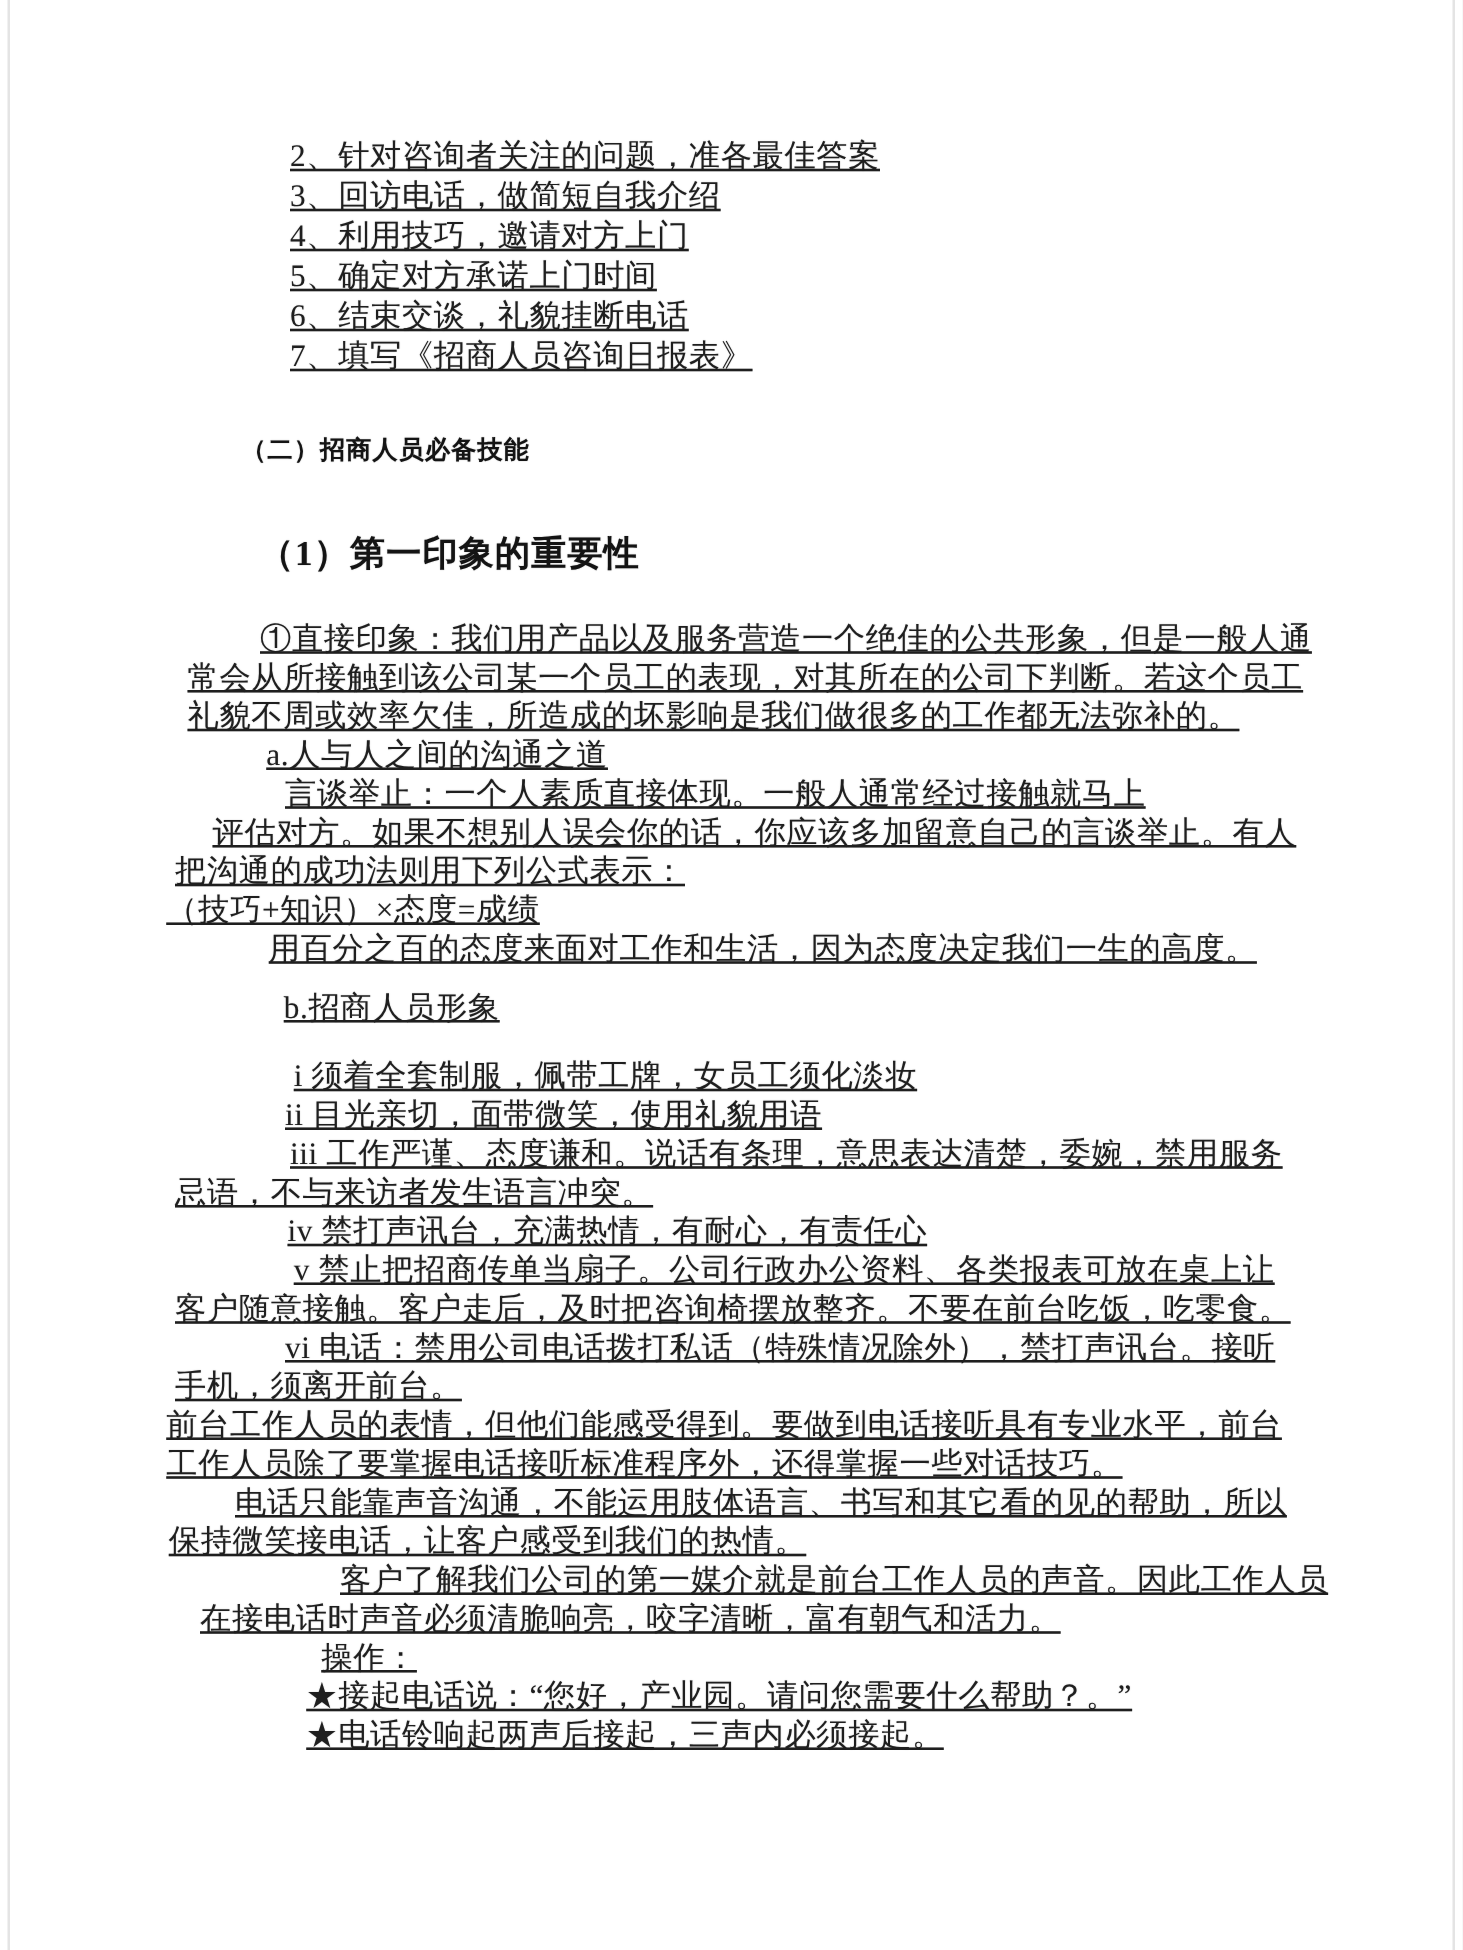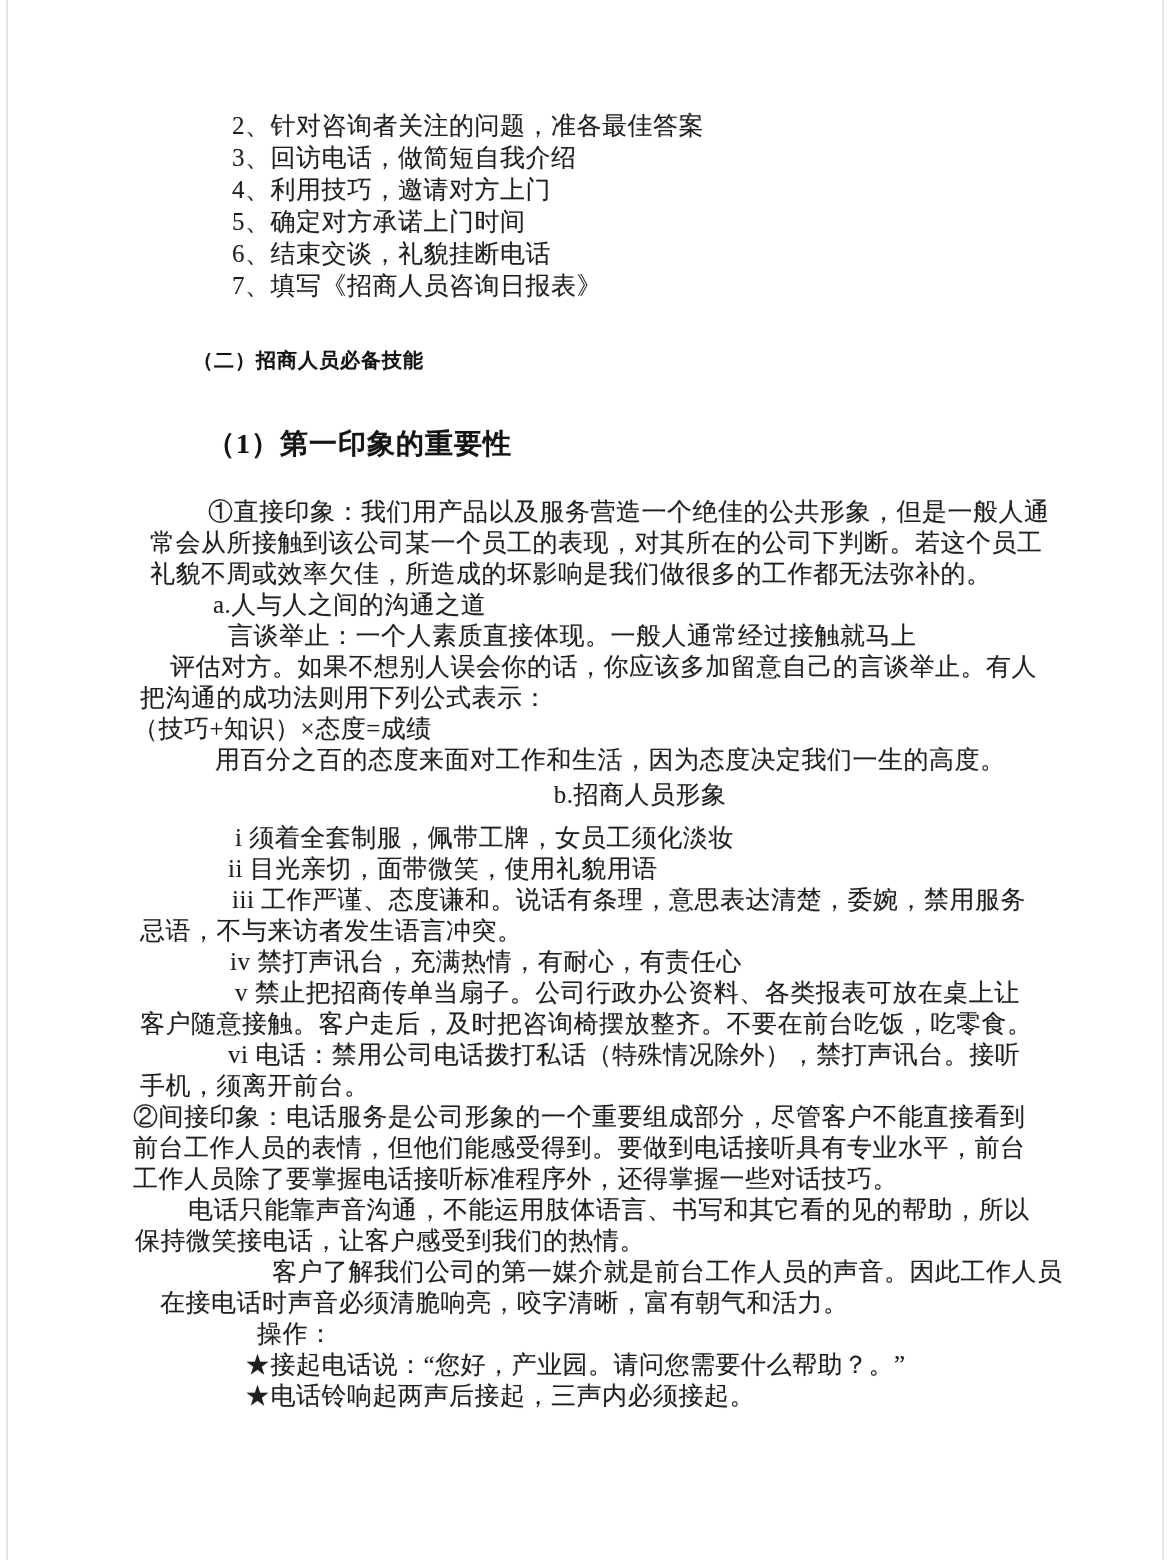--- a/index.html
+++ b/index.html
@@ -32,20 +32,21 @@
     padding: 110px 0 0 133px;
     width: 920px;
   }
 
   .ln {
     line-height: 31px;
     font-size: 25px;
     letter-spacing: 0.5px;
     white-space: nowrap;
     text-shadow: 0 0 1px rgba(45,45,45,0.35);
+    text-decoration: underline;
   }
   .list .ln { line-height: 32px; }
 
   .h-section {
     margin-top: 38px;
     line-height: 40px;
     font-size: 20px;
     font-weight: bold;
     font-family: "Liberation Sans", "DejaVu Sans", sans-serif;
     letter-spacing: 1px;
@@ -61,22 +62,22 @@
     font-weight: bold;
     font-family: "Liberation Serif", "DejaVu Serif", serif;
     letter-spacing: 1px;
     color: #141414;
     text-shadow: 0 0 1px rgba(20,20,20,0.4);
     margin-left: 74px;
     white-space: nowrap;
   }
 
   .body-block .ln:first-child { margin-top: 30px; }
-  .mt16 { margin-top: 4px; text-align: center; }
-  .mt12 { margin-top: 12px; }
+  .mt16 { margin-top: 16px; }
+  .mt12 { margin-top: 24px; }
 </style>
 </head>
 <body>
 
 <div class="page">
   <div class="page-edge left"></div>
   <div class="page-edge right"></div>
 
   <div class="content">
 
@@ -106,21 +107,20 @@
       <div class="ln mt16" style="margin-left:94px">b.招商人员形象</div>
       <div class="ln mt12" style="margin-left:102px">i 须着全套制服，佩带工牌，女员工须化淡妆</div>
       <div class="ln" style="margin-left:95px">ii 目光亲切，面带微笑，使用礼貌用语</div>
       <div class="ln" style="margin-left:99px">iii 工作严谨、态度谦和。说话有条理，意思表达清楚，委婉，禁用服务</div>
       <div class="ln" style="margin-left:7px">忌语，不与来访者发生语言冲突。</div>
       <div class="ln" style="margin-left:97px">iv 禁打声讯台，充满热情，有耐心，有责任心</div>
       <div class="ln" style="margin-left:102px">v 禁止把招商传单当扇子。公司行政办公资料、各类报表可放在桌上让</div>
       <div class="ln" style="margin-left:7px">客户随意接触。客户走后，及时把咨询椅摆放整齐。不要在前台吃饭，吃零食。</div>
       <div class="ln" style="margin-left:95px">vi 电话：禁用公司电话拨打私话（特殊情况除外），禁打声讯台。接听</div>
       <div class="ln" style="margin-left:7px">手机，须离开前台。</div>
-      <div class="ln" style="margin-left:0">②间接印象：电话服务是公司形象的一个重要组成部分，尽管客户不能直接看到</div>
       <div class="ln" style="margin-left:0">前台工作人员的表情，但他们能感受得到。要做到电话接听具有专业水平，前台</div>
       <div class="ln" style="margin-left:0">工作人员除了要掌握电话接听标准程序外，还得掌握一些对话技巧。</div>
       <div class="ln" style="margin-left:55px">电话只能靠声音沟通，不能运用肢体语言、书写和其它看的见的帮助，所以</div>
       <div class="ln" style="margin-left:2px">保持微笑接电话，让客户感受到我们的热情。</div>
       <div class="ln" style="margin-left:139px">客户了解我们公司的第一媒介就是前台工作人员的声音。因此工作人员</div>
       <div class="ln" style="margin-left:27px">在接电话时声音必须清脆响亮，咬字清晰，富有朝气和活力。</div>
       <div class="ln" style="margin-left:124px">操作：</div>
       <div class="ln" style="margin-left:112px">★接起电话说：“您好，产业园。请问您需要什么帮助？。”</div>
       <div class="ln" style="margin-left:112px">★电话铃响起两声后接起，三声内必须接起。</div>
     </div>

